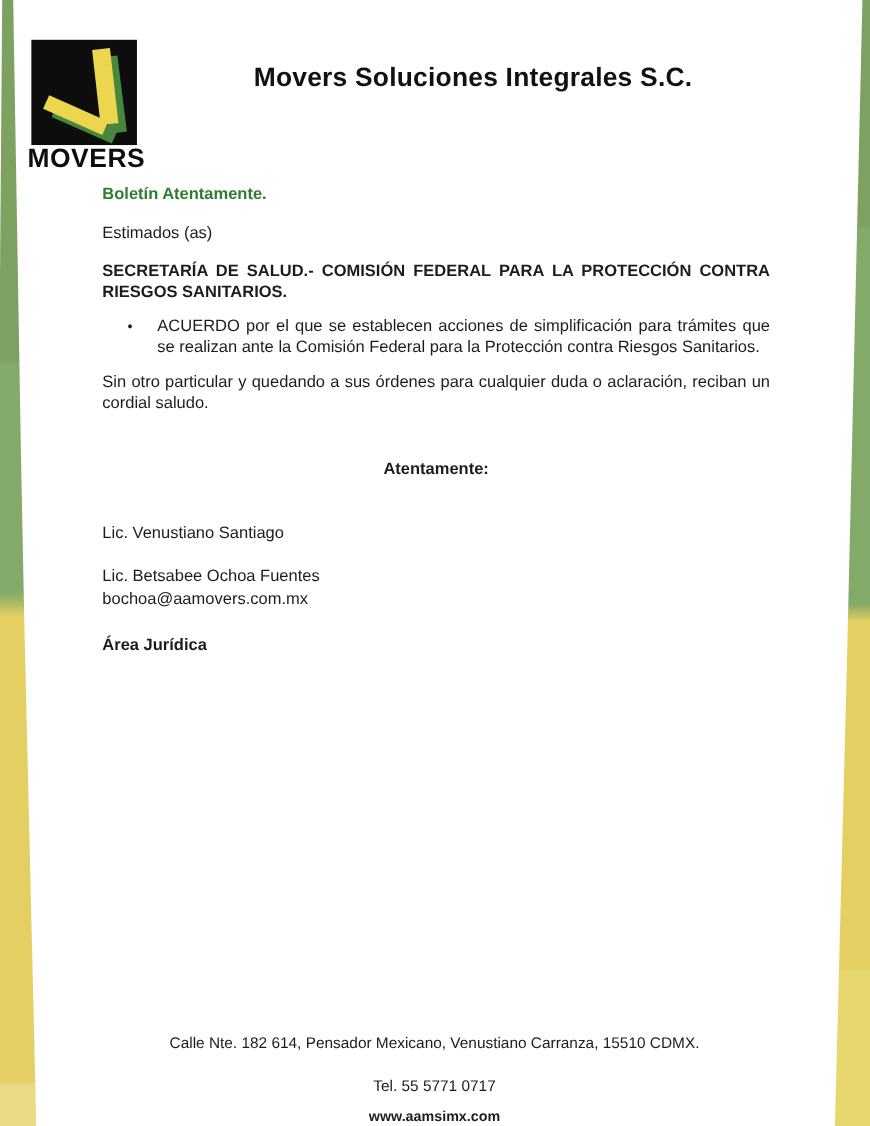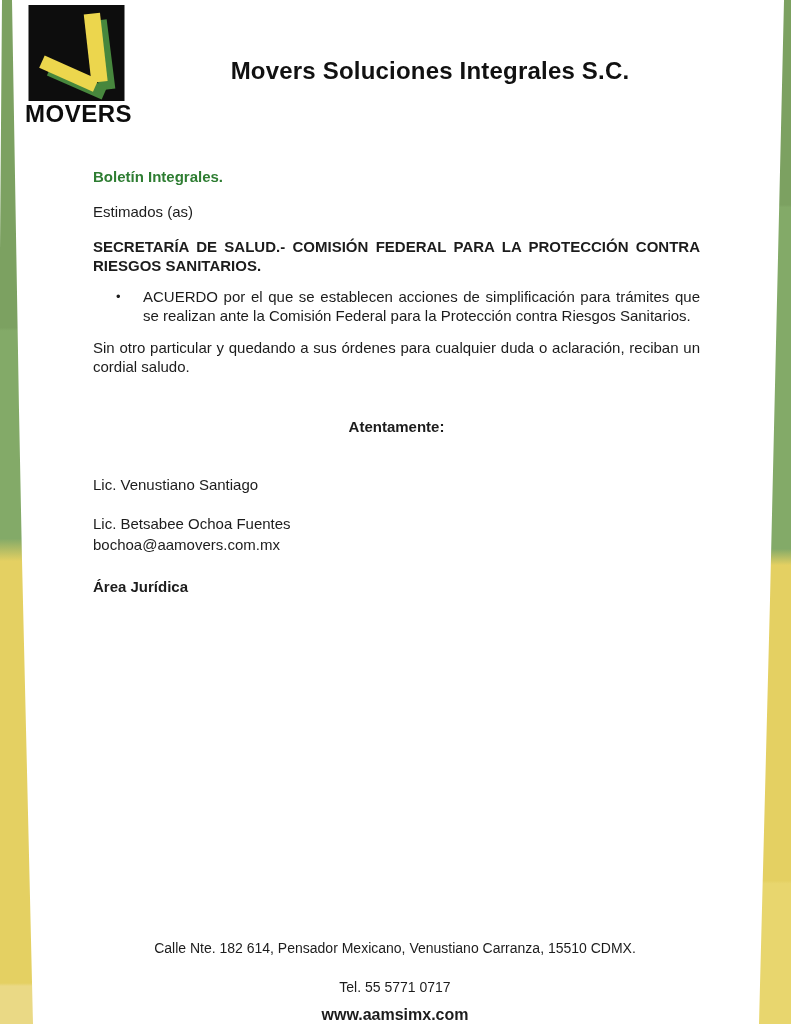--- a/index.html
+++ b/index.html
@@ -14,21 +14,21 @@
                #e4d062 54.8%,#e4d062 96%,#ead985 96.3%,#ead985 100%);
     clip-path:polygon(2px 0, 12px 0, 19px 410px, 22px 560px, 33px 1024px, 0 1024px, 0 250px);
   }
   .stripe-right { right:0;
     background:linear-gradient(180deg,#7ca161 0%,#7ca161 20%,#83aa68 20.25%,#83aa68 53.6%,
                #e4d062 55.2%,#e4d062 86%,#e8d66e 86.3%,#e8d66e 100%);
     clip-path:polygon(33px 0, 40px 0, 40px 1024px, 8px 1024px, 19px 600px);
   }
 
   
-  .logo { position:absolute; left:28px; top:5px; width:106px; }
+  .logo { position:absolute; left:28px; top:36px; width:106px; }
   .logo-square { width:97px; height:96px; display:block; }
   .logo-word { margin-left:-6px; width:113px; text-align:center; font-weight:700;
                font-size:24px; letter-spacing:0.5px; color:#0d0d0d; line-height:24px; margin-top:1px; }
 
   .doc-title { position:absolute; left:150px; top:57px; width:560px; text-align:center;
                font-size:24px; font-weight:700; color:#111; letter-spacing:0.2px; }
 
   
   .content { position:absolute; left:93px; top:167px; width:607px; font-size:15px; line-height:19px; }
   .bulletin { font-weight:700; }
@@ -42,21 +42,21 @@
   .closing { margin-top:13px; text-align:justify; }
   .signoff { margin-top:41px; text-align:center; font-weight:700; }
   .signatory { line-height:21px; }
   .sig-1 { margin-top:38px; }
   .sig-2 { margin-top:18px; }
   .department { margin-top:22px; font-weight:700; }
 
   
   .footer { position:absolute; left:95px; top:941px; width:600px; text-align:center; font-size:14px; line-height:15px; }
   .footer-phone { margin-top:24px; }
-  .footer-site { margin-top:12px; font-weight:700; font-size:16px; }
+  .footer-site { margin-top:12px; font-weight:700; font-size:13px; }
 </style>
 </head>
 <body>
 
 <div class="page">
 
   <div class="stripe stripe-left"></div>
   <div class="stripe stripe-right"></div>
 
   <div class="logo">
@@ -70,21 +70,21 @@
         <path d="M66,9 L74,80" stroke-width="17"></path>
         <path d="M14,59 L70,84" stroke-width="14"></path>
       </g>
     </svg>
     <div class="logo-word">MOVERS</div>
   </div>
 
   <div class="doc-title">Movers Soluciones Integrales S.C.</div>
 
   <div class="content">
-    <div class="bulletin" style="color:#2e7d32;">Boletín Integrales.</div>
+    <div class="bulletin" style="color:#2e7d32;">Boletín Atentamente.</div>
     <div class="salutation">Estimados (as)</div>
     <div class="heading">SECRETARÍA DE SALUD.- COMISIÓN FEDERAL PARA LA PROTECCIÓN CONTRA RIESGOS SANITARIOS.</div>
 
     <div class="bullet">
       <span class="bullet-marker">•</span>
       <span class="bullet-text">ACUERDO por el que se establecen acciones de simplificación para trámites que se realizan ante la Comisión Federal para la Protección contra Riesgos Sanitarios.</span>
     </div>
 
     <div class="closing">Sin otro particular y quedando a sus órdenes para cualquier duda o aclaración, reciban un cordial saludo.</div>
     <div class="signoff">Atentamente:</div>

